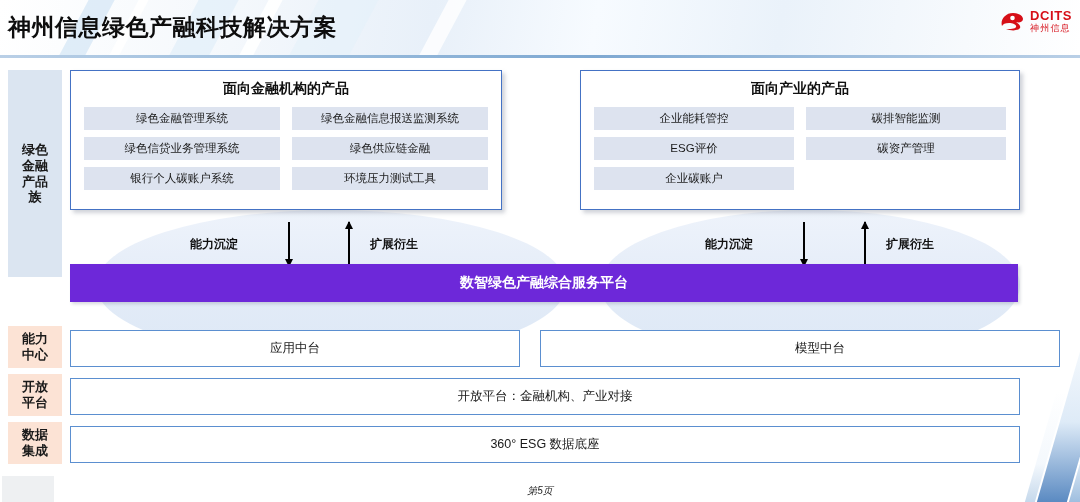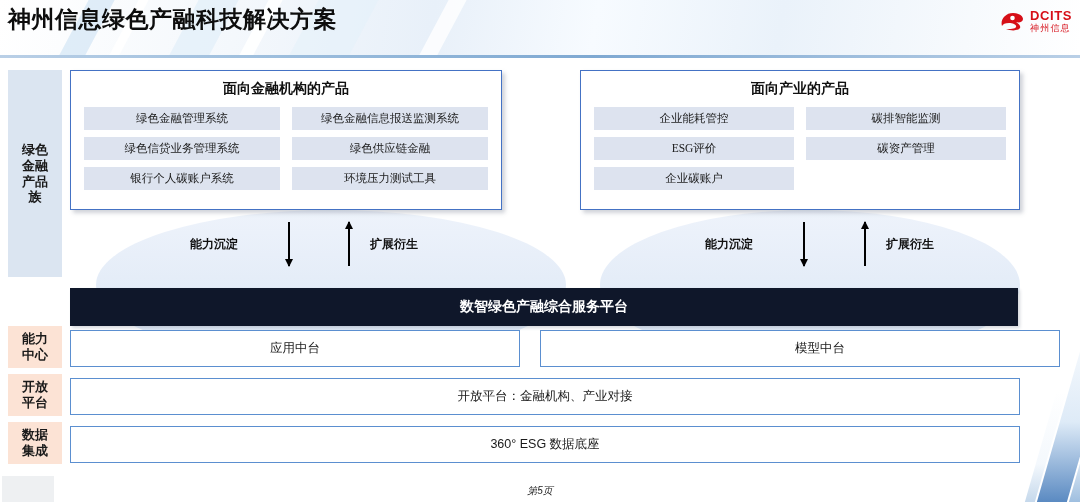--- a/index.html
+++ b/index.html
@@ -18,21 +18,21 @@
     overflow:hidden;
   }
   .hdr-streak{position:absolute;background:rgba(255,255,255,.85);transform:skewX(-28deg);}
   .hdr-streak.s1{left:70px;top:-20px;width:26px;height:110px;background:rgba(214,231,246,.75);}
   .hdr-streak.s2{left:120px;top:-20px;width:10px;height:110px;background:rgba(255,255,255,.95);}
   .hdr-streak.s3{left:180px;top:-20px;width:40px;height:110px;background:rgba(222,236,248,.6);}
   .hdr-streak.s4{left:250px;top:-20px;width:14px;height:110px;background:rgba(255,255,255,.9);}
   .hdr-streak.s5{left:300px;top:-20px;width:60px;height:110px;background:rgba(228,240,250,.55);}
   .hdr-streak.s6{left:430px;top:-20px;width:18px;height:110px;background:rgba(255,255,255,.8);}
   .page-title{
-    position:absolute;left:8px;top:4px;
+    position:absolute;left:8px;top:12px;
     font-size:23px;font-weight:bold;color:#0d0d0d;letter-spacing:.5px;
     white-space:nowrap;
   }
   .hdr-rule{
     position:absolute;left:0;top:55px;width:1080px;height:3px;
     background:linear-gradient(90deg,#b9cfe6 0%,#9dbedd 25%,#7fa9d2 55%,#b9cfe6 100%);
   }
   .hdr-rule2{position:absolute;left:0;top:58px;width:1080px;height:1px;background:#ffffff;}
 
   
@@ -60,42 +60,42 @@
   .side{position:absolute;display:flex;align-items:center;justify-content:center;
         text-align:center;font-weight:bold;color:#1a1a1a;line-height:1.22;}
   .side-green{left:8px;top:70px;width:54px;height:207px;background:#dbe5f1;font-size:13px;}
   .side-orange{left:8px;width:54px;background:#fce3d5;font-size:13px;}
   .side-nc{top:326px;height:42px;}
   .side-op{top:374px;height:42px;}
   .side-di{top:422px;height:42px;}
 
   
   .panel{position:absolute;background:#ffffff;border:1.6px solid #4472c4;
-         box-shadow:3px 3px 4px rgba(120,130,145,.35);font-family:Liberation Serif, serif;}
+         box-shadow:3px 3px 4px rgba(120,130,145,.35);}
   .panel-left{left:70px;top:70px;width:430px;height:138px;}
   .panel-right{left:580px;top:70px;width:438px;height:138px;}
   .panel-title{text-align:center;font-size:14px;font-weight:bold;color:#111;margin-top:9px;}
   .panel-grid{display:grid;grid-template-columns:1fr 1fr;gap:7px 12px;
               padding:9px 13px 0 13px;}
   .pitem{background:#dde3ef;height:23px;display:flex;align-items:center;justify-content:center;
          font-size:11.5px;color:#1a1a1a;white-space:nowrap;}
 
   
   .flow{position:absolute;display:flex;align-items:center;gap:6px;}
   .flow-label{font-size:12px;font-weight:bold;color:#111;white-space:nowrap;}
   .arrow{position:relative;width:10px;height:44px;}
   .arrow .shaft{position:absolute;left:4px;top:0;width:1.6px;height:44px;background:#000;}
   .arrow.down .head{position:absolute;left:0.5px;bottom:-1px;width:0;height:0;
       border-left:4.5px solid transparent;border-right:4.5px solid transparent;border-top:8px solid #000;}
   .arrow.up .head{position:absolute;left:0.5px;top:-1px;width:0;height:0;
       border-left:4.5px solid transparent;border-right:4.5px solid transparent;border-bottom:8px solid #000;}
 
   
-  .platform{position:absolute;left:70px;top:288px;width:948px;height:38px;
-            background:#0f172a;color:#ffffff;font-size:14px;font-weight:bold;
+  .platform{position:absolute;left:70px;top:264px;width:948px;height:38px;
+            background:#6d28d9;color:#ffffff;font-size:14px;font-weight:bold;
             display:flex;align-items:center;justify-content:center;
             box-shadow:2px 2px 3px rgba(120,130,145,.3);}
 
   
   .rowbox{position:absolute;background:#ffffff;border:1.4px solid #5b8fd0;
           display:flex;align-items:center;justify-content:center;
           font-size:12.5px;color:#1a1a1a;}
   .r-app{left:70px;top:330px;width:448px;height:35px;}
   .r-model{left:540px;top:330px;width:478px;height:35px;padding-left:40px;}
   .r-open{left:70px;top:378px;width:948px;height:35px;}

